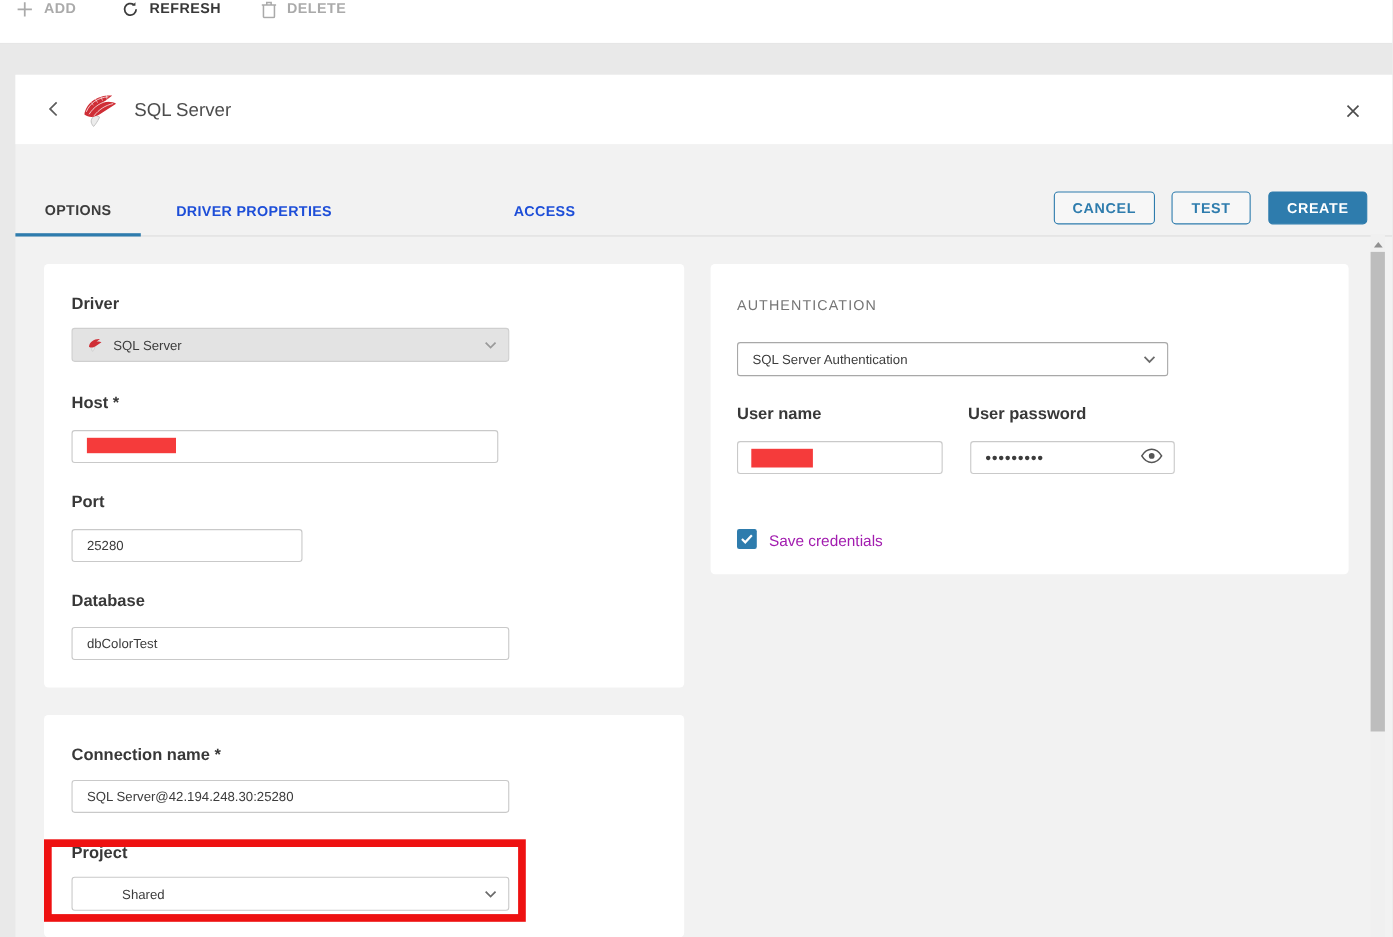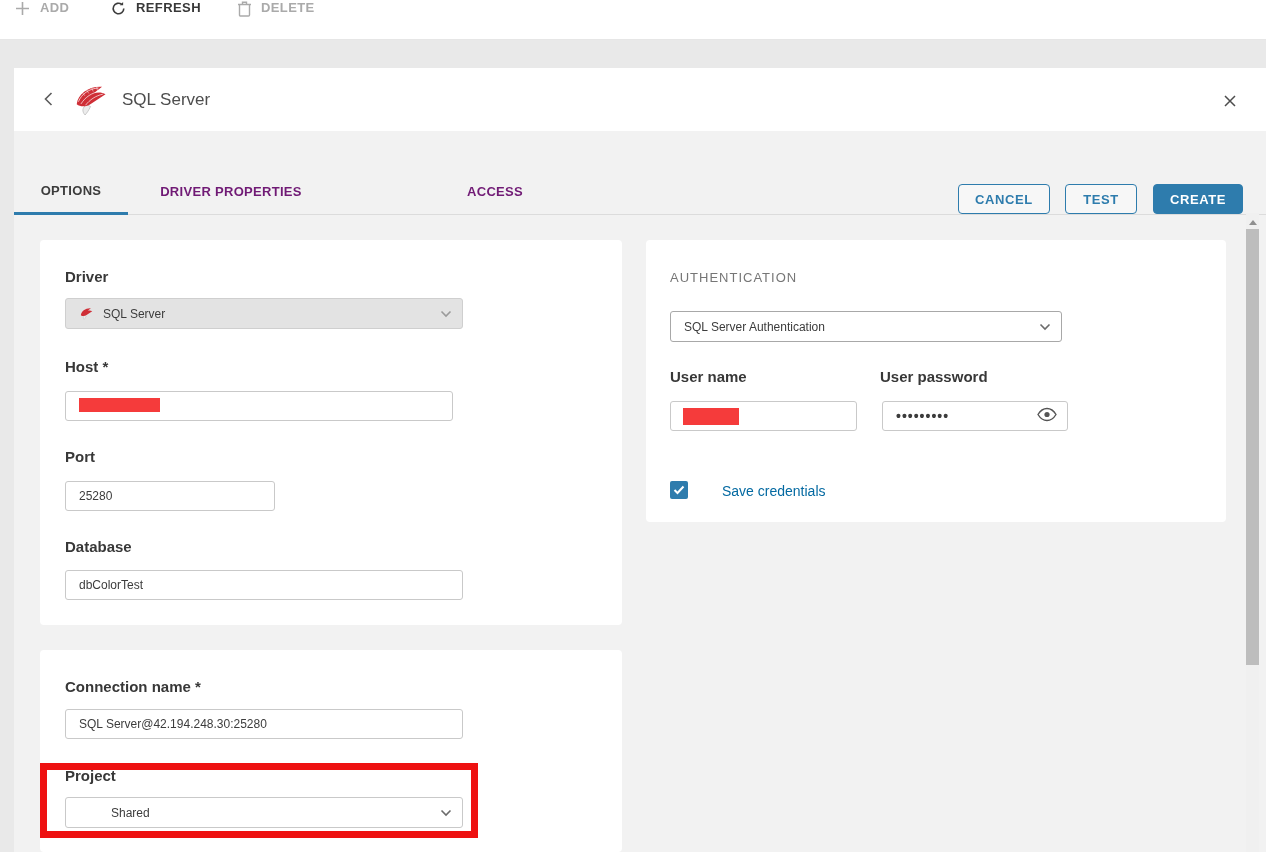--- a/index.html
+++ b/index.html
@@ -21,24 +21,24 @@
   .back-btn { position:absolute; left:24px; top:20px; width:22px; height:22px; cursor:pointer; }
   .logo { position:absolute; left:58px; top:13px; width:38px; height:38px; }
   .panel-title { position:absolute; left:108px; top:22px; font-size:17px; color:#4d4d4d; }
   .close-btn { position:absolute; left:1206px; top:23px; width:20px; height:20px; cursor:pointer; }
 
   
   .tabrow { position:absolute; left:0; top:100px; width:1252px; height:47px; border-bottom:1px solid #dcdcdc; }
   .tab { position:absolute; top:0; height:47px; display:flex; align-items:center; justify-content:center;
          font-size:13px; font-weight:700; letter-spacing:0.3px; cursor:pointer; }
   .tab.active { color:#3c3c3c; border-bottom:3px solid var(--primary); }
-  .tab.inactive { color:#701a75; }
-
-  
-  .action-btn { position:absolute; top:116px; height:30px; border-radius:4px; display:flex; align-items:center; justify-content:center;
+  .tab.inactive { color:#1d4ed8; }
+
+  
+  .action-btn { position:absolute; top:106px; height:30px; border-radius:4px; display:flex; align-items:center; justify-content:center;
                 font-size:13px; font-weight:700; letter-spacing:0.6px; cursor:pointer; }
   .action-outline { border:1px solid var(--primary); color:var(--primary); background:#f7f7f7; }
   .action-fill { background:var(--primary); color:#ffffff; border:1px solid var(--primary); }
 
   
   .card { position:absolute; background:#ffffff; border-radius:4px; }
   .field-label { position:absolute; font-size:15px; font-weight:700; color:#383838; }
   .section-heading { position:absolute; font-size:13px; color:#767676; letter-spacing:1px; }
 
   .text-input { position:absolute; height:30px; border:1px solid #c9c9c9; border-radius:3px; background:#ffffff;
@@ -52,21 +52,21 @@
 
   .redaction { position:absolute; background:var(--redaction); }
 
   .highlight-box { position:absolute; border:7px solid var(--highlight); pointer-events:none; }
 
   .pw-dots { font-size:14px; font-weight:700; letter-spacing:1px; color:#3c3c3c; }
   .eye { position:absolute; right:9px; top:50%; transform:translateY(-50%); cursor:pointer; }
 
   .checkbox { position:absolute; width:18px; height:18px; background:var(--primary); border-radius:2px;
               display:flex; align-items:center; justify-content:center; cursor:pointer; }
-  .checkbox-label { position:absolute; font-size:14px; color:#0369a1;margin-left:23px; }
+  .checkbox-label { position:absolute; font-size:14px; color:#a21caf; }
 
   
   .scroll-track { position:absolute; left:1246px; top:213px; width:13px; height:639px; background:#f0f0f0; }
   .scroll-arrow-up { position:absolute; left:1249px; top:220px; width:0; height:0;
                      border-left:4px solid transparent; border-right:4px solid transparent; border-bottom:5px solid #909090; }
   .scroll-thumb { position:absolute; left:1246px; top:229px; width:13px; height:436px; background:#bdbdbd; cursor:pointer; }
 </style>
 </head>
 <body>
 

